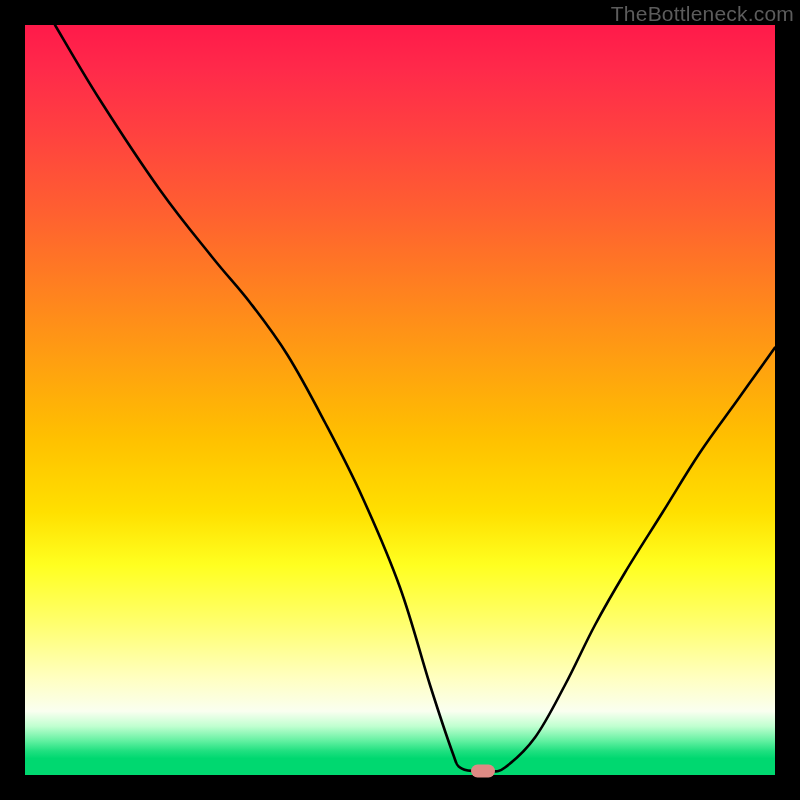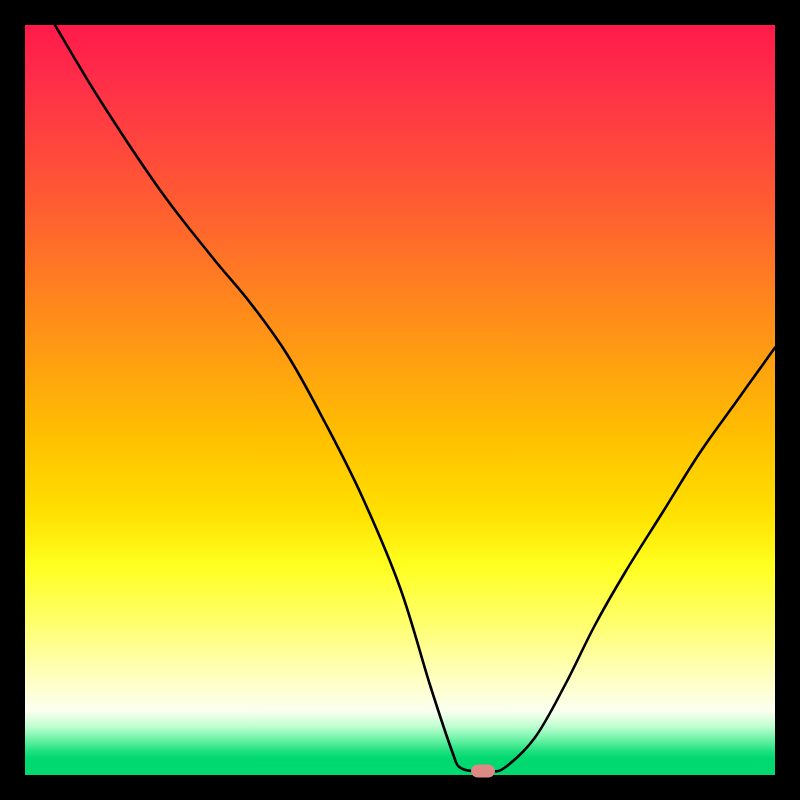--- a/index.html
+++ b/index.html
@@ -72,13 +72,14 @@
 </head>
 <body>
 
 <div class="chart-container">
   <div class="plot-area">
     <svg class="curve" viewBox="0 0 750 750" preserveAspectRatio="none">
       <path id="curve-path" d="M 30.00 0.00 C 38.10 13.50, 56.10 45.30, 75.00 75.00 C 93.90 104.70, 114.75 136.65, 135.00 165.00 C 155.25 193.35, 171.30 212.25, 187.50 232.50 C 203.70 252.75, 211.50 259.95, 225.00 277.50 C 238.50 295.05, 249.00 308.40, 262.50 330.00 C 276.00 351.60, 286.50 371.85, 300.00 397.50 C 313.50 423.15, 324.00 442.80, 337.50 472.50 C 351.00 502.20, 362.85 528.75, 375.00 562.50 C 387.15 596.25, 395.55 630.30, 405.00 660.00 C 414.45 689.70, 422.10 712.65, 427.50 727.50 C 432.90 742.35, 430.95 739.13, 435.00 742.50 C 439.05 745.88, 444.60 745.58, 450.00 746.25 C 455.40 746.92, 459.60 746.92, 465.00 746.25 C 470.40 745.58, 471.90 748.58, 480.00 742.50 C 488.10 736.42, 499.20 727.35, 510.00 712.50 C 520.80 697.65, 529.20 680.25, 540.00 660.00 C 550.80 639.75, 559.20 620.25, 570.00 600.00 C 580.80 579.75, 587.85 567.75, 600.00 547.50 C 612.15 527.25, 624.00 509.10, 637.50 487.50 C 651.00 465.90, 661.50 447.75, 675.00 427.50 C 688.50 407.25, 699.00 393.90, 712.50 375.00 C 726.00 356.10, 743.25 331.95, 750.00 322.50" fill="none" stroke="#000" stroke-width="2.6" stroke-linejoin="round" stroke-linecap="round"></path>
     </svg>
     <div id="marker" class="marker" style="left: 457.5px; top: 746.25px; background: rgb(222, 138, 132);"></div>
   </div>
+  <div class="watermark">TheBottleneck.com</div>
 </div>
 
 </body></html>

